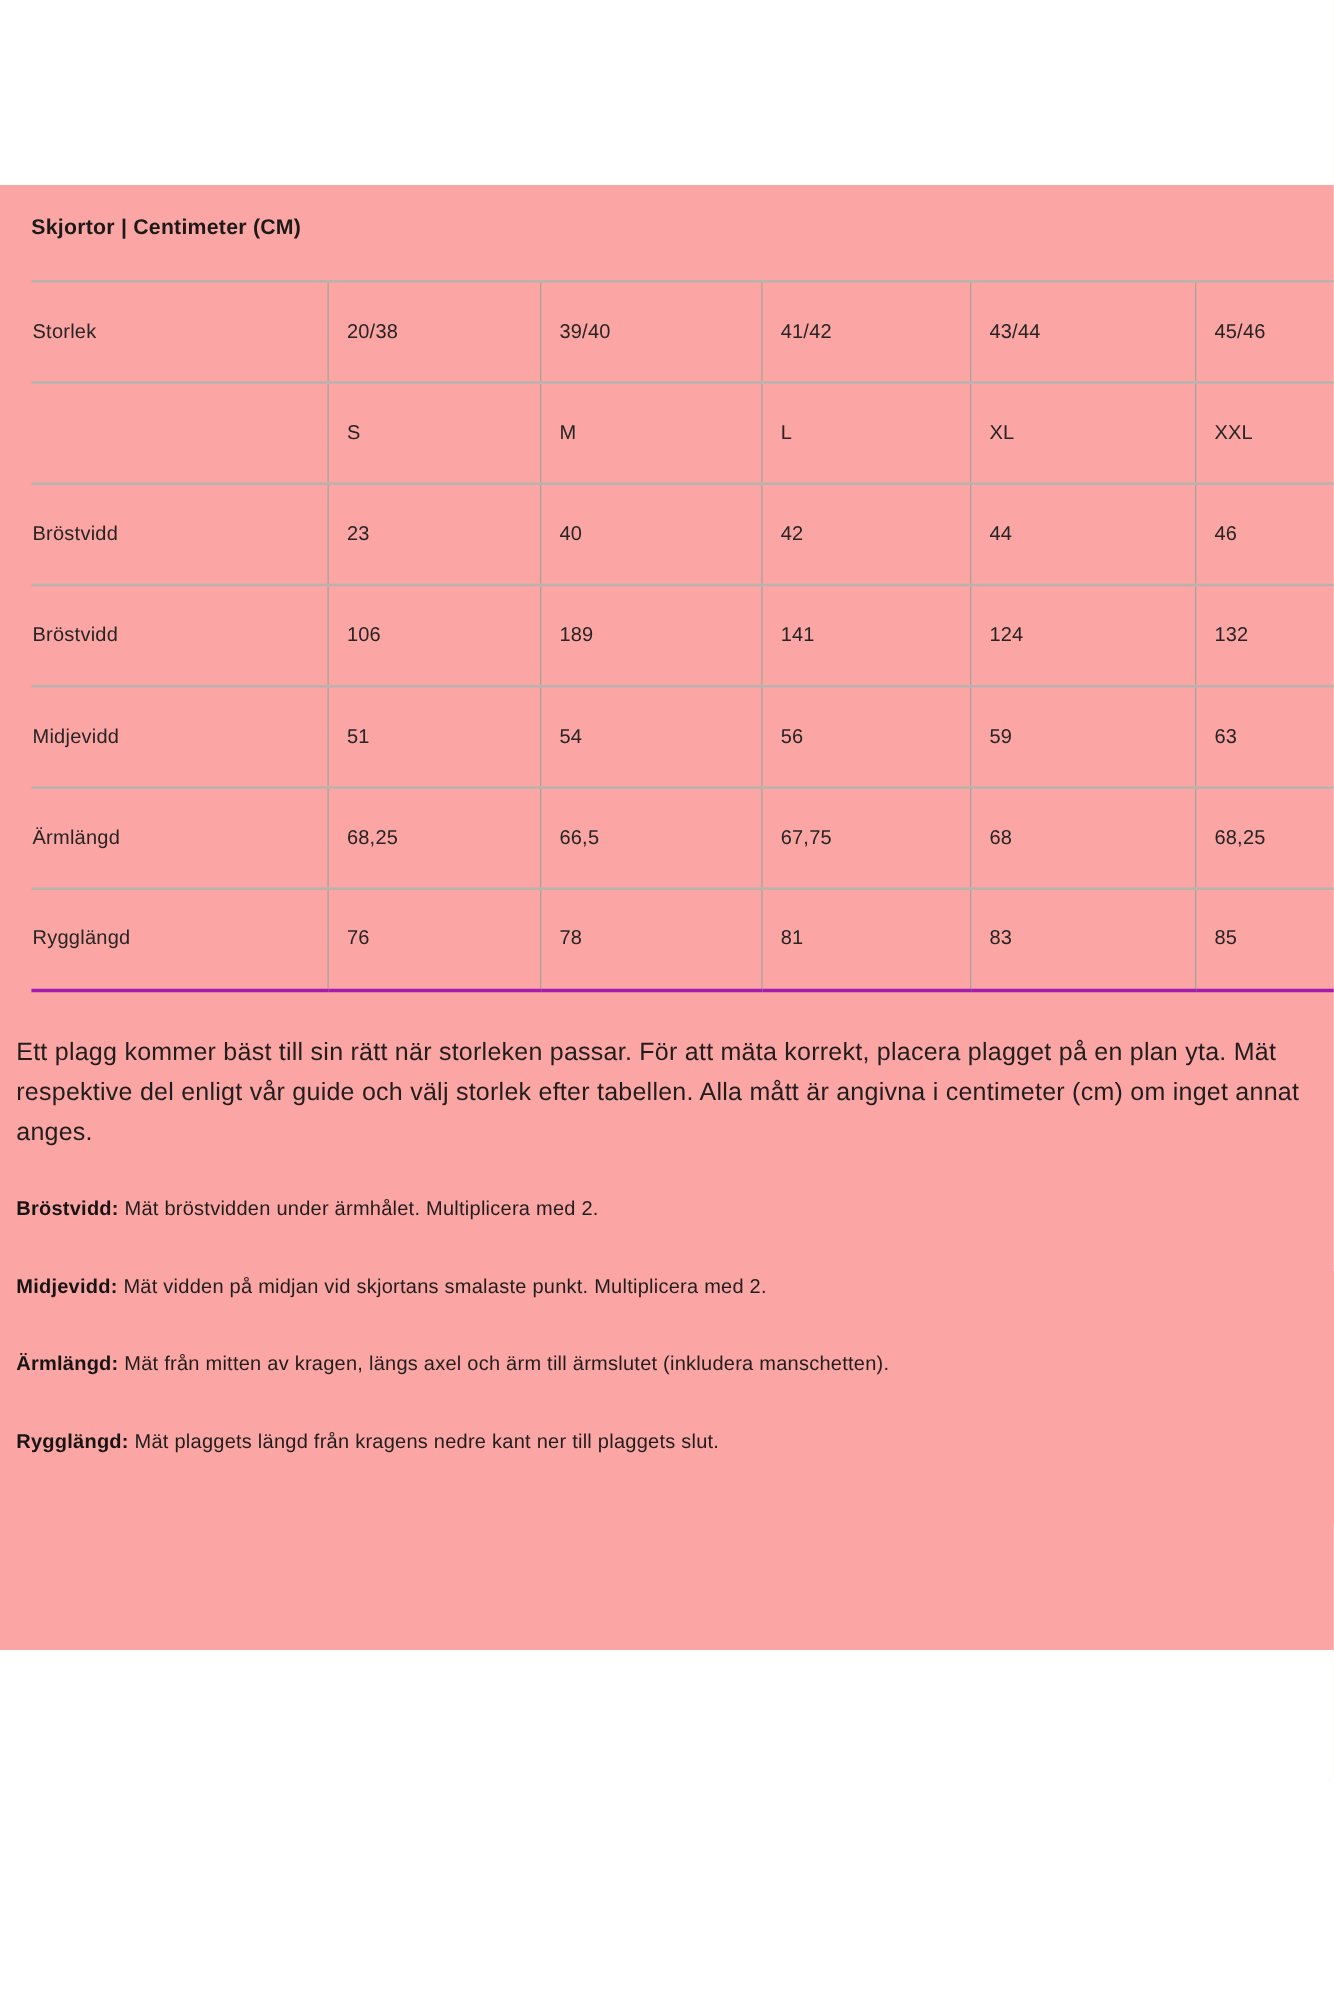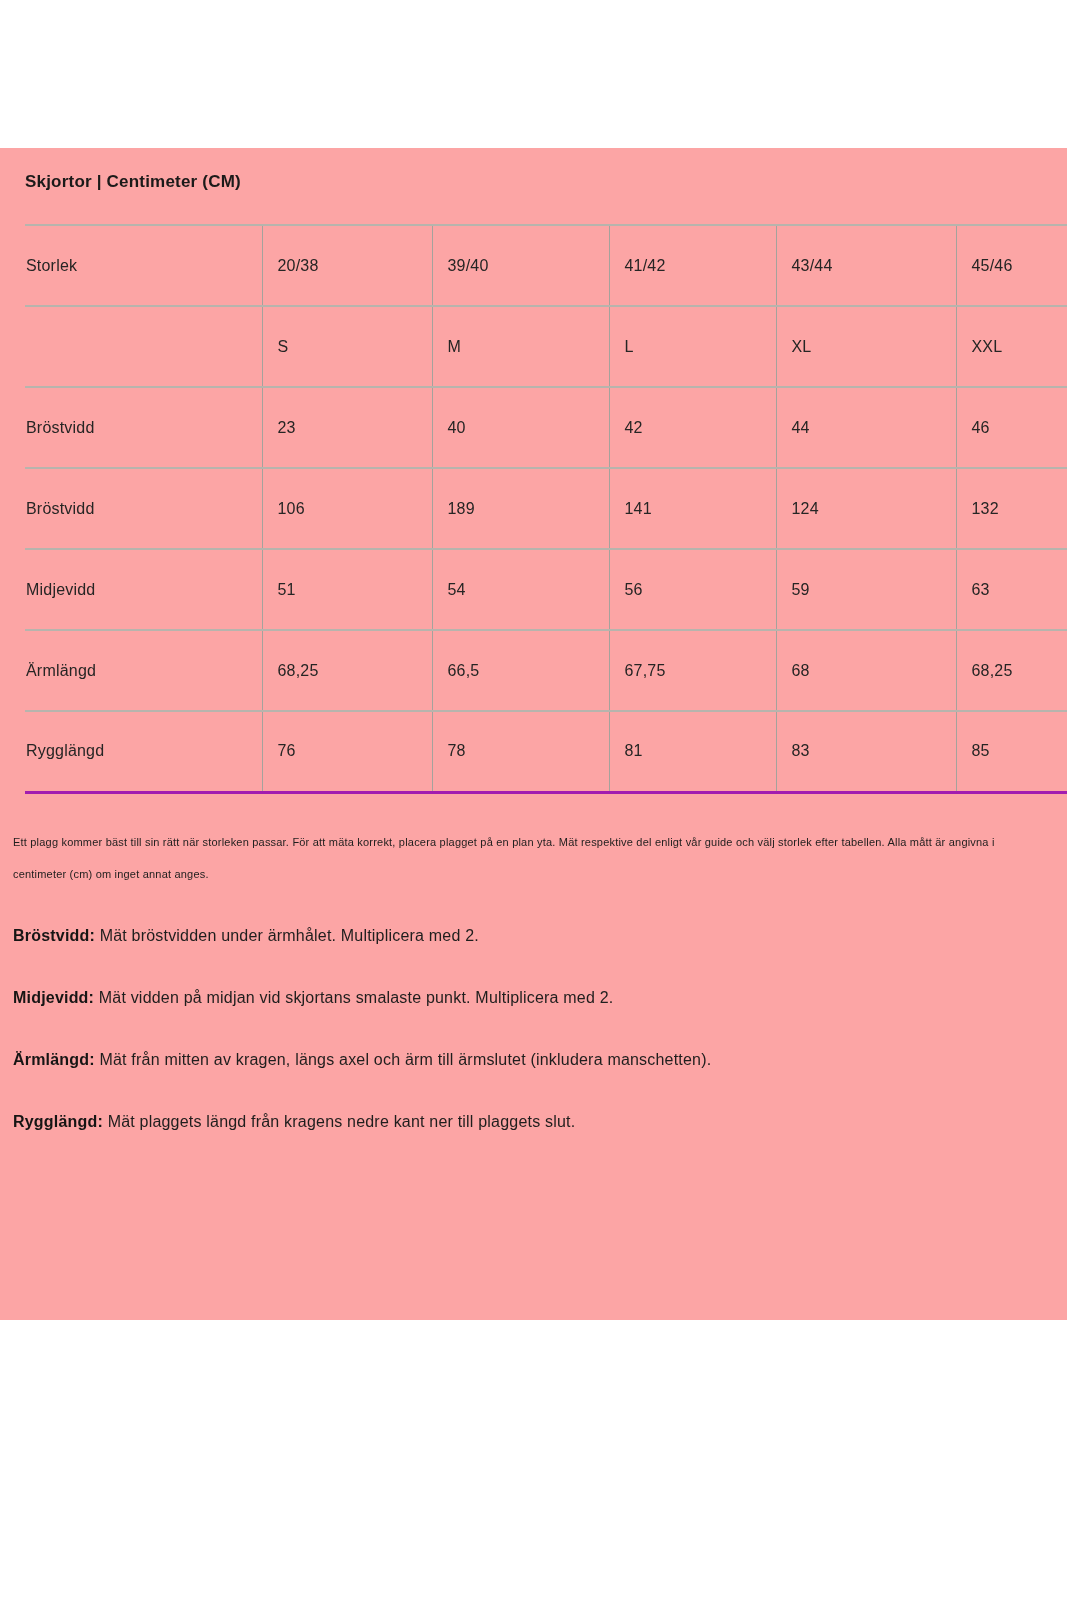--- a/index.html
+++ b/index.html
@@ -51,21 +51,21 @@
   .howto-heading {
     margin:36px 0 0 13px;
     font-size:16.5px;
     font-weight:bold;
     letter-spacing:0.4px;
     line-height:20px;
     color:#181716;
   }
   .intro {
     margin:32px 25px 0 13px;
-    font-size:11px;
+    font-size:20px;
     line-height:32px;
     letter-spacing:0.2px;
     max-width:1030px;
   }
   .measure-item {
     margin:30px 25px 0 13px;
     font-size:16px;
     line-height:32px;
     letter-spacing:0.2px;
     max-width:1040px;

